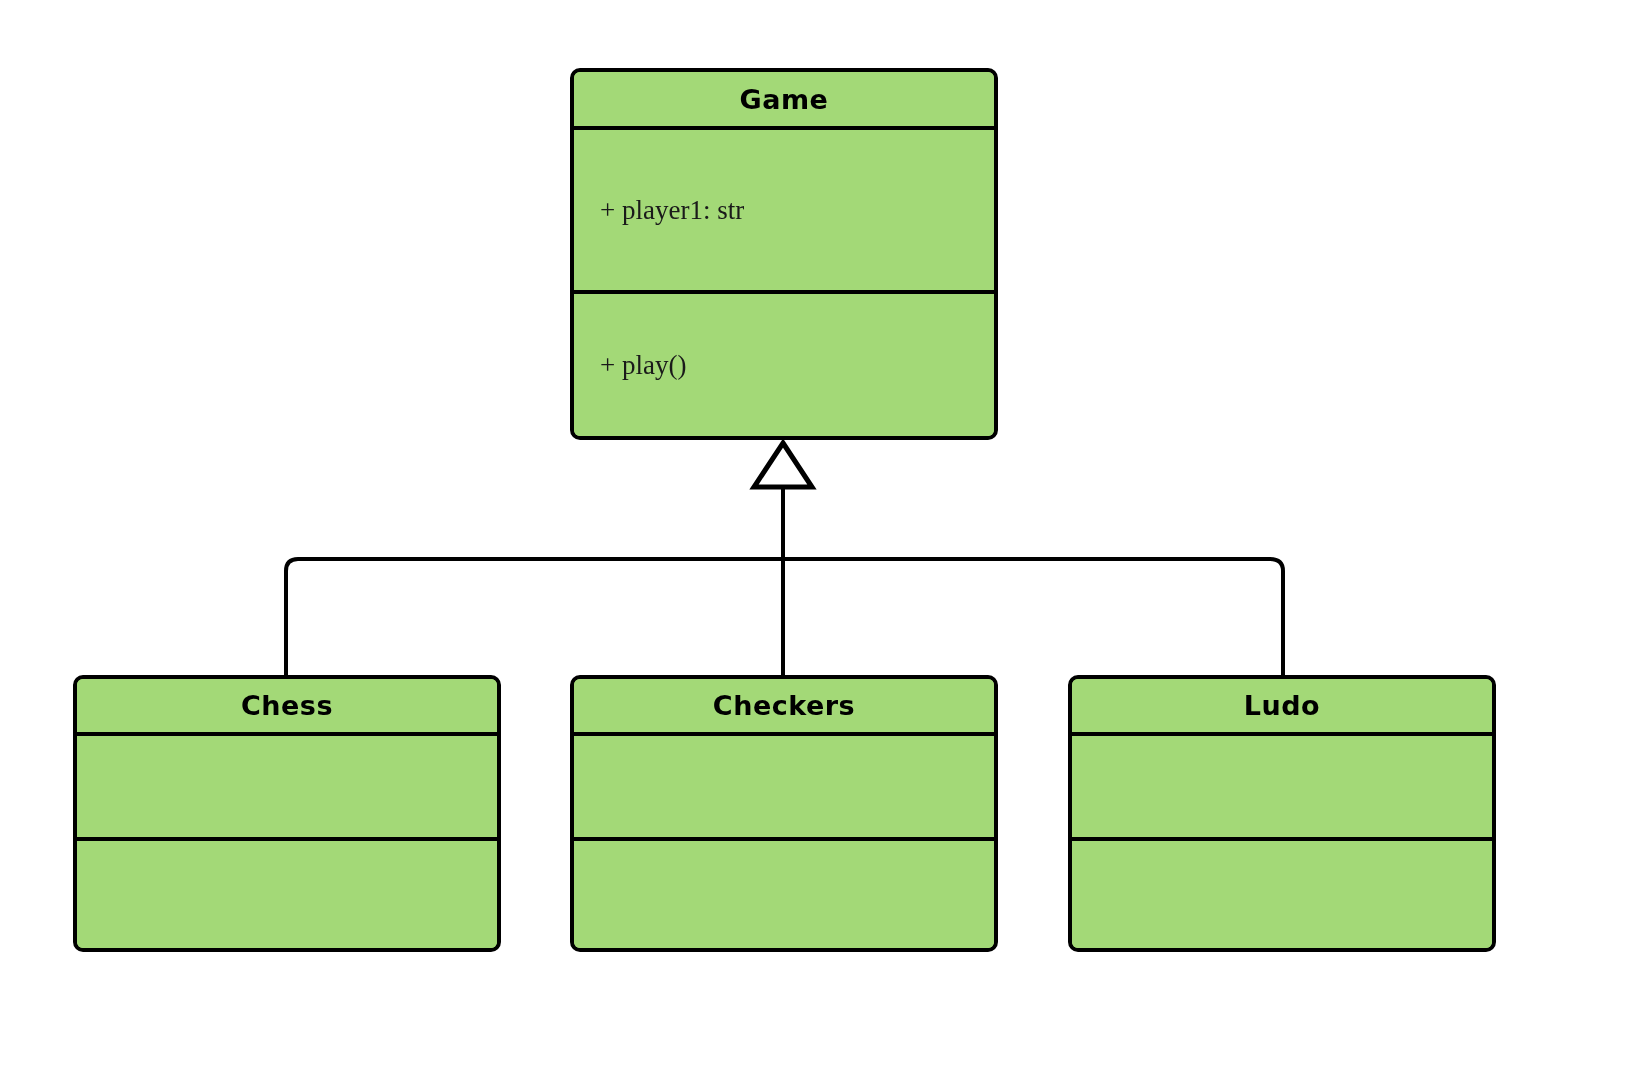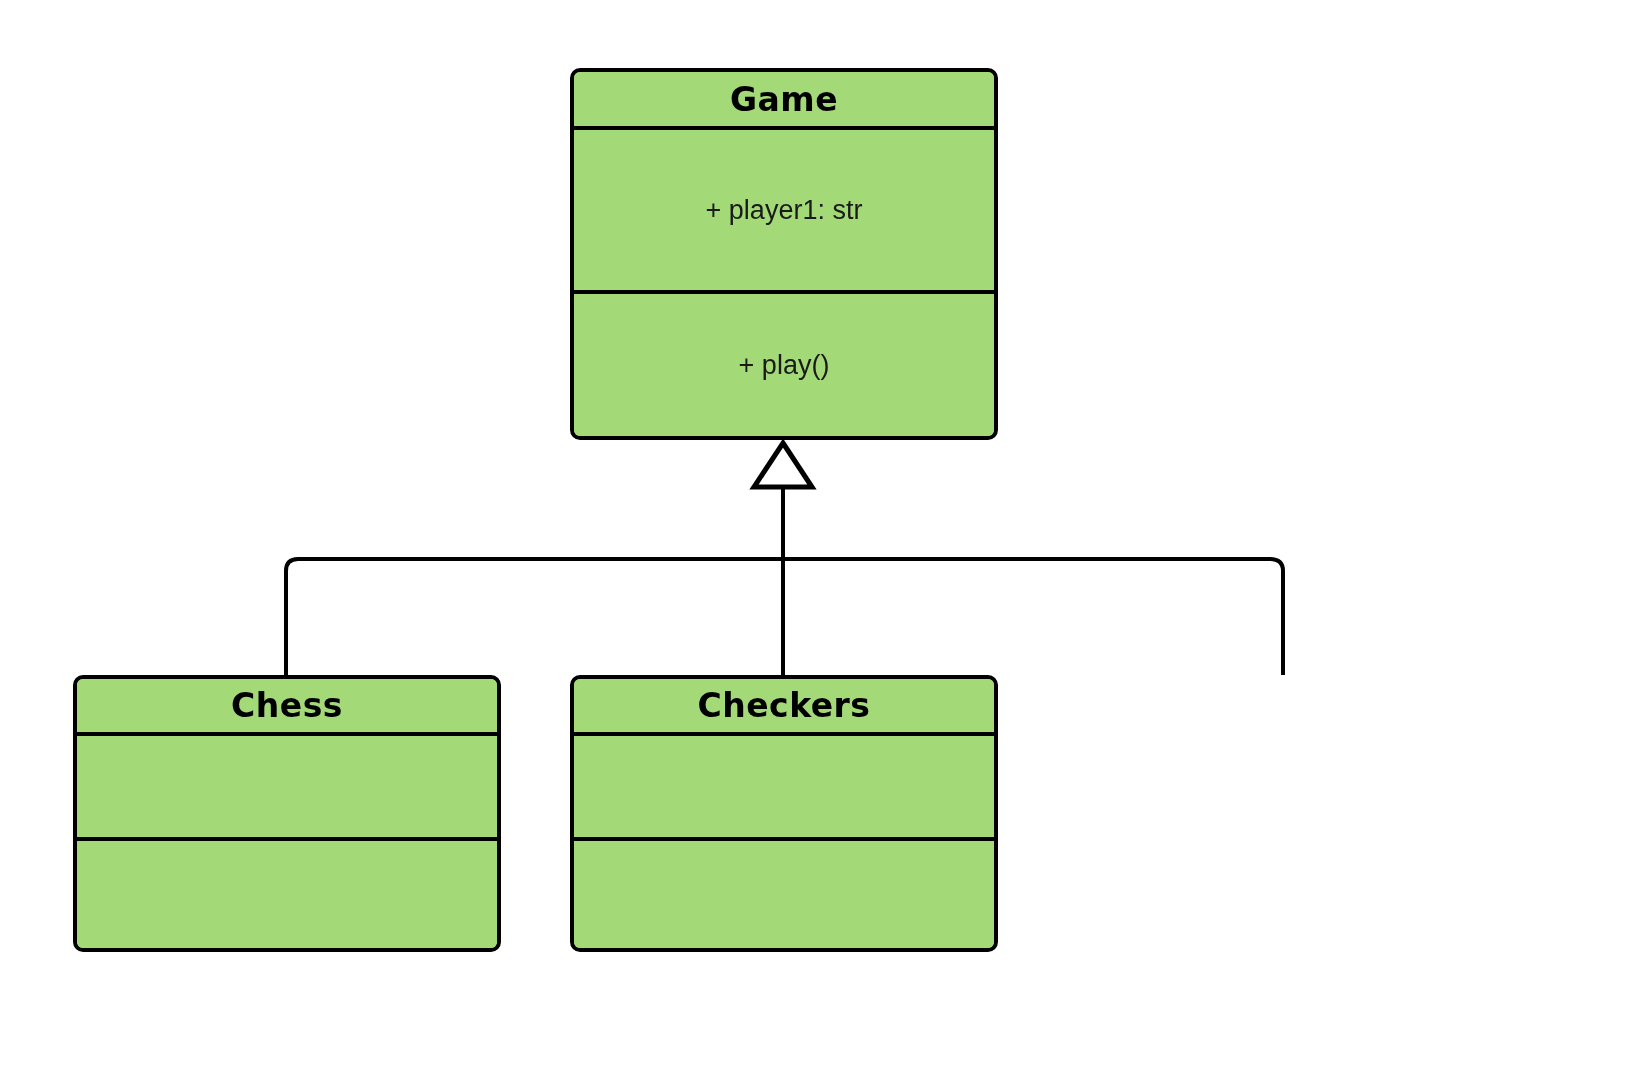--- a/index.html
+++ b/index.html
@@ -34,38 +34,37 @@
     flex-direction: column;
     overflow: hidden;
   }
   .uml-name {
     box-sizing: border-box;
     display: flex;
     align-items: center;
     justify-content: center;
     font-family: "DejaVu Sans", sans-serif;
     font-weight: bold;
-    font-size: 33px;
+    font-size: 27px;
     color: #000000;
     letter-spacing: 0.5px;
     border-bottom: 4px solid #000000;
     background: #a3d977;
   }
   .uml-attrs, .uml-methods {
     box-sizing: border-box;
     background: #a3d977;
-    font-family: Liberation Sans, sans-serif;
+    font-family: Liberation Serif, serif;
     font-size: 27px;
     line-height: 34px;
     color: #1a1a1a;
     display: flex;
     flex-direction: column;
     justify-content: center;
     padding: 0 26px;
-    text-align: center;
   }
   .uml-attrs {
     border-bottom: 4px solid #000000;
   }
   .uml-row {
     white-space: pre;
   }
   
   #class-game {
     left: 570px;
@@ -120,14 +119,19 @@
     <div class="uml-attrs"></div>
     <div class="uml-methods"></div>
   </div>
 
   <div class="uml-class uml-child" id="class-chess">
     <div class="uml-name">Chess</div>
     <div class="uml-attrs"></div>
     <div class="uml-methods"></div>
   </div>
 
+  <div class="uml-class uml-child" id="class-ludo">
+    <div class="uml-name">Ludo</div>
+    <div class="uml-attrs"></div>
+    <div class="uml-methods"></div>
+  </div>
 
 </div>
 
 </body></html>

